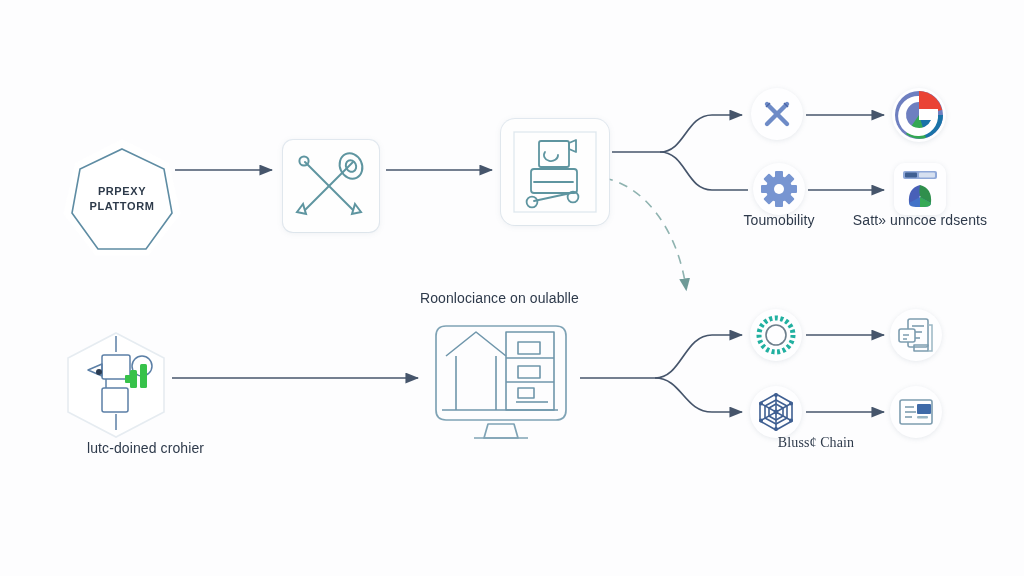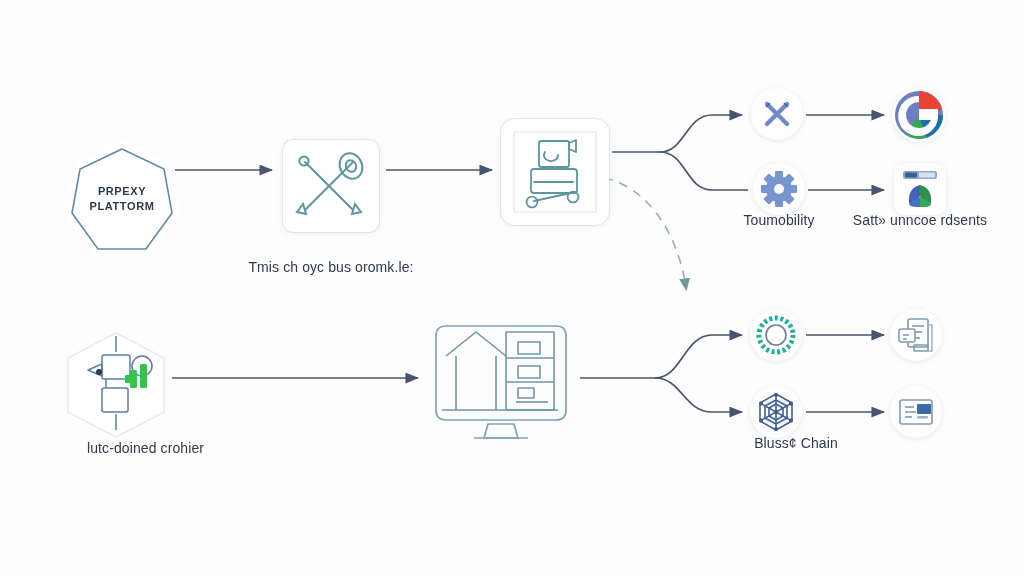--- a/index.html
+++ b/index.html
@@ -138,21 +138,20 @@
         <line x1="22" y1="22" x2="70" y2="70"></line>
         <line x1="70" y1="22" x2="22" y2="70"></line>
         <circle cx="21" cy="21" r="4.6"></circle>
         <ellipse cx="68" cy="26" rx="11" ry="13" transform="rotate(-25 68 26)"></ellipse>
         <ellipse cx="68" cy="26" rx="5" ry="6" transform="rotate(-25 68 26)"></ellipse>
         <path d="M20,64 l-6,8 l9,2 z"></path>
         <path d="M72,64 l6,8 l-9,2 z"></path>
       </g>
     </svg>
   </div>
-  <div class="cap" style="left:236px;top:257px;width:190px;">Tmis ch oyc bus oromk.le:</div>
 
   <div class="card" style="left:501px;top:119px;width:108px;height:106px;">
     <svg viewBox="0 0 108 106" width="108" height="106">
       <rect x="13" y="13" width="82" height="80" fill="none" stroke="#dfe8ee" stroke-width="1.3"></rect>
       <g fill="none" stroke="#5e95a0" stroke-width="1.8" stroke-linecap="round" stroke-linejoin="round">
         <rect x="38" y="22" width="30" height="26" rx="2"></rect>
         <path d="M44,33 a7,6 0 1 0 13,3"></path>
         <path d="M68,24 l7,-3 l0,12 l-7,-3 z"></path>
         <rect x="30" y="50" width="46" height="24" rx="3"></rect>
         <line x1="33" y1="63" x2="72" y2="63"></line>
@@ -178,20 +177,21 @@
         <rect x="88" y="30" width="48" height="78"></rect>
         <rect x="100" y="40" width="22" height="12"></rect>
         <rect x="100" y="64" width="22" height="12"></rect>
         <rect x="100" y="86" width="16" height="10"></rect>
         <line x1="98" y1="100" x2="130" y2="100"></line>
         <line x1="88" y1="56" x2="136" y2="56"></line>
         <line x1="88" y1="80" x2="136" y2="80"></line>
       </g>
     </svg>
   </div>
+  <div class="cap" style="left:420px;top:288px;width:220px;text-align:left;">Roonlociance on oulablle</div>
 
   <div class="node" style="left:58px;top:330px;width:116px;height:110px;">
     <svg viewBox="0 0 116 110" width="116" height="110">
       <polygon points="58,3 106,28 106,82 58,107 10,82 10,28" fill="#ffffff" stroke="#e6ecf1" stroke-width="1.6"></polygon>
       <g fill="none" stroke="#5b7fa6" stroke-width="1.5" stroke-linejoin="round">
         <rect x="44" y="25" width="28" height="24" rx="2"></rect>
         <rect x="44" y="58" width="26" height="24" rx="2"></rect>
         <line x1="48" y1="49" x2="48" y2="58"></line>
         <line x1="58" y1="22" x2="58" y2="6"></line>
         <line x1="58" y1="84" x2="58" y2="100"></line>
@@ -297,21 +297,21 @@
         <circle cx="26" cy="26" r="2.4"></circle>
         <circle cx="26" cy="9" r="2"></circle>
           <circle cx="26" cy="43" r="2"></circle>
         <circle cx="11" cy="17.5" r="2"></circle>
           <circle cx="41" cy="17.5" r="2"></circle>
         <circle cx="11" cy="34.5" r="2"></circle>
           <circle cx="41" cy="34.5" r="2"></circle>
       </g>
     </svg>
   </div>
-  <div class="cap" style="left:736px;top:433px;width:120px;">Bluss¢ Chain</div>
+  <div class="cap" style="left:756px;top:433px;width:120px;font-family:Liberation Serif, serif;">Bluss¢ Chain</div>
 
   <div class="circ" style="left:890px;top:386px;width:52px;height:52px;">
     <svg viewBox="0 0 52 52" width="52" height="52">
       <g fill="none" stroke="#7e9db0" stroke-width="1.6" stroke-linejoin="round">
         <rect x="10" y="14" width="32" height="24" rx="2"></rect>
         <line x1="15" y1="21" x2="24" y2="21"></line>
         <line x1="15" y1="26" x2="26" y2="26"></line>
         <line x1="15" y1="31" x2="22" y2="31"></line>
       </g>
       <rect x="27" y="18" width="14" height="10" fill="#3f6aa8" rx="1"></rect>

